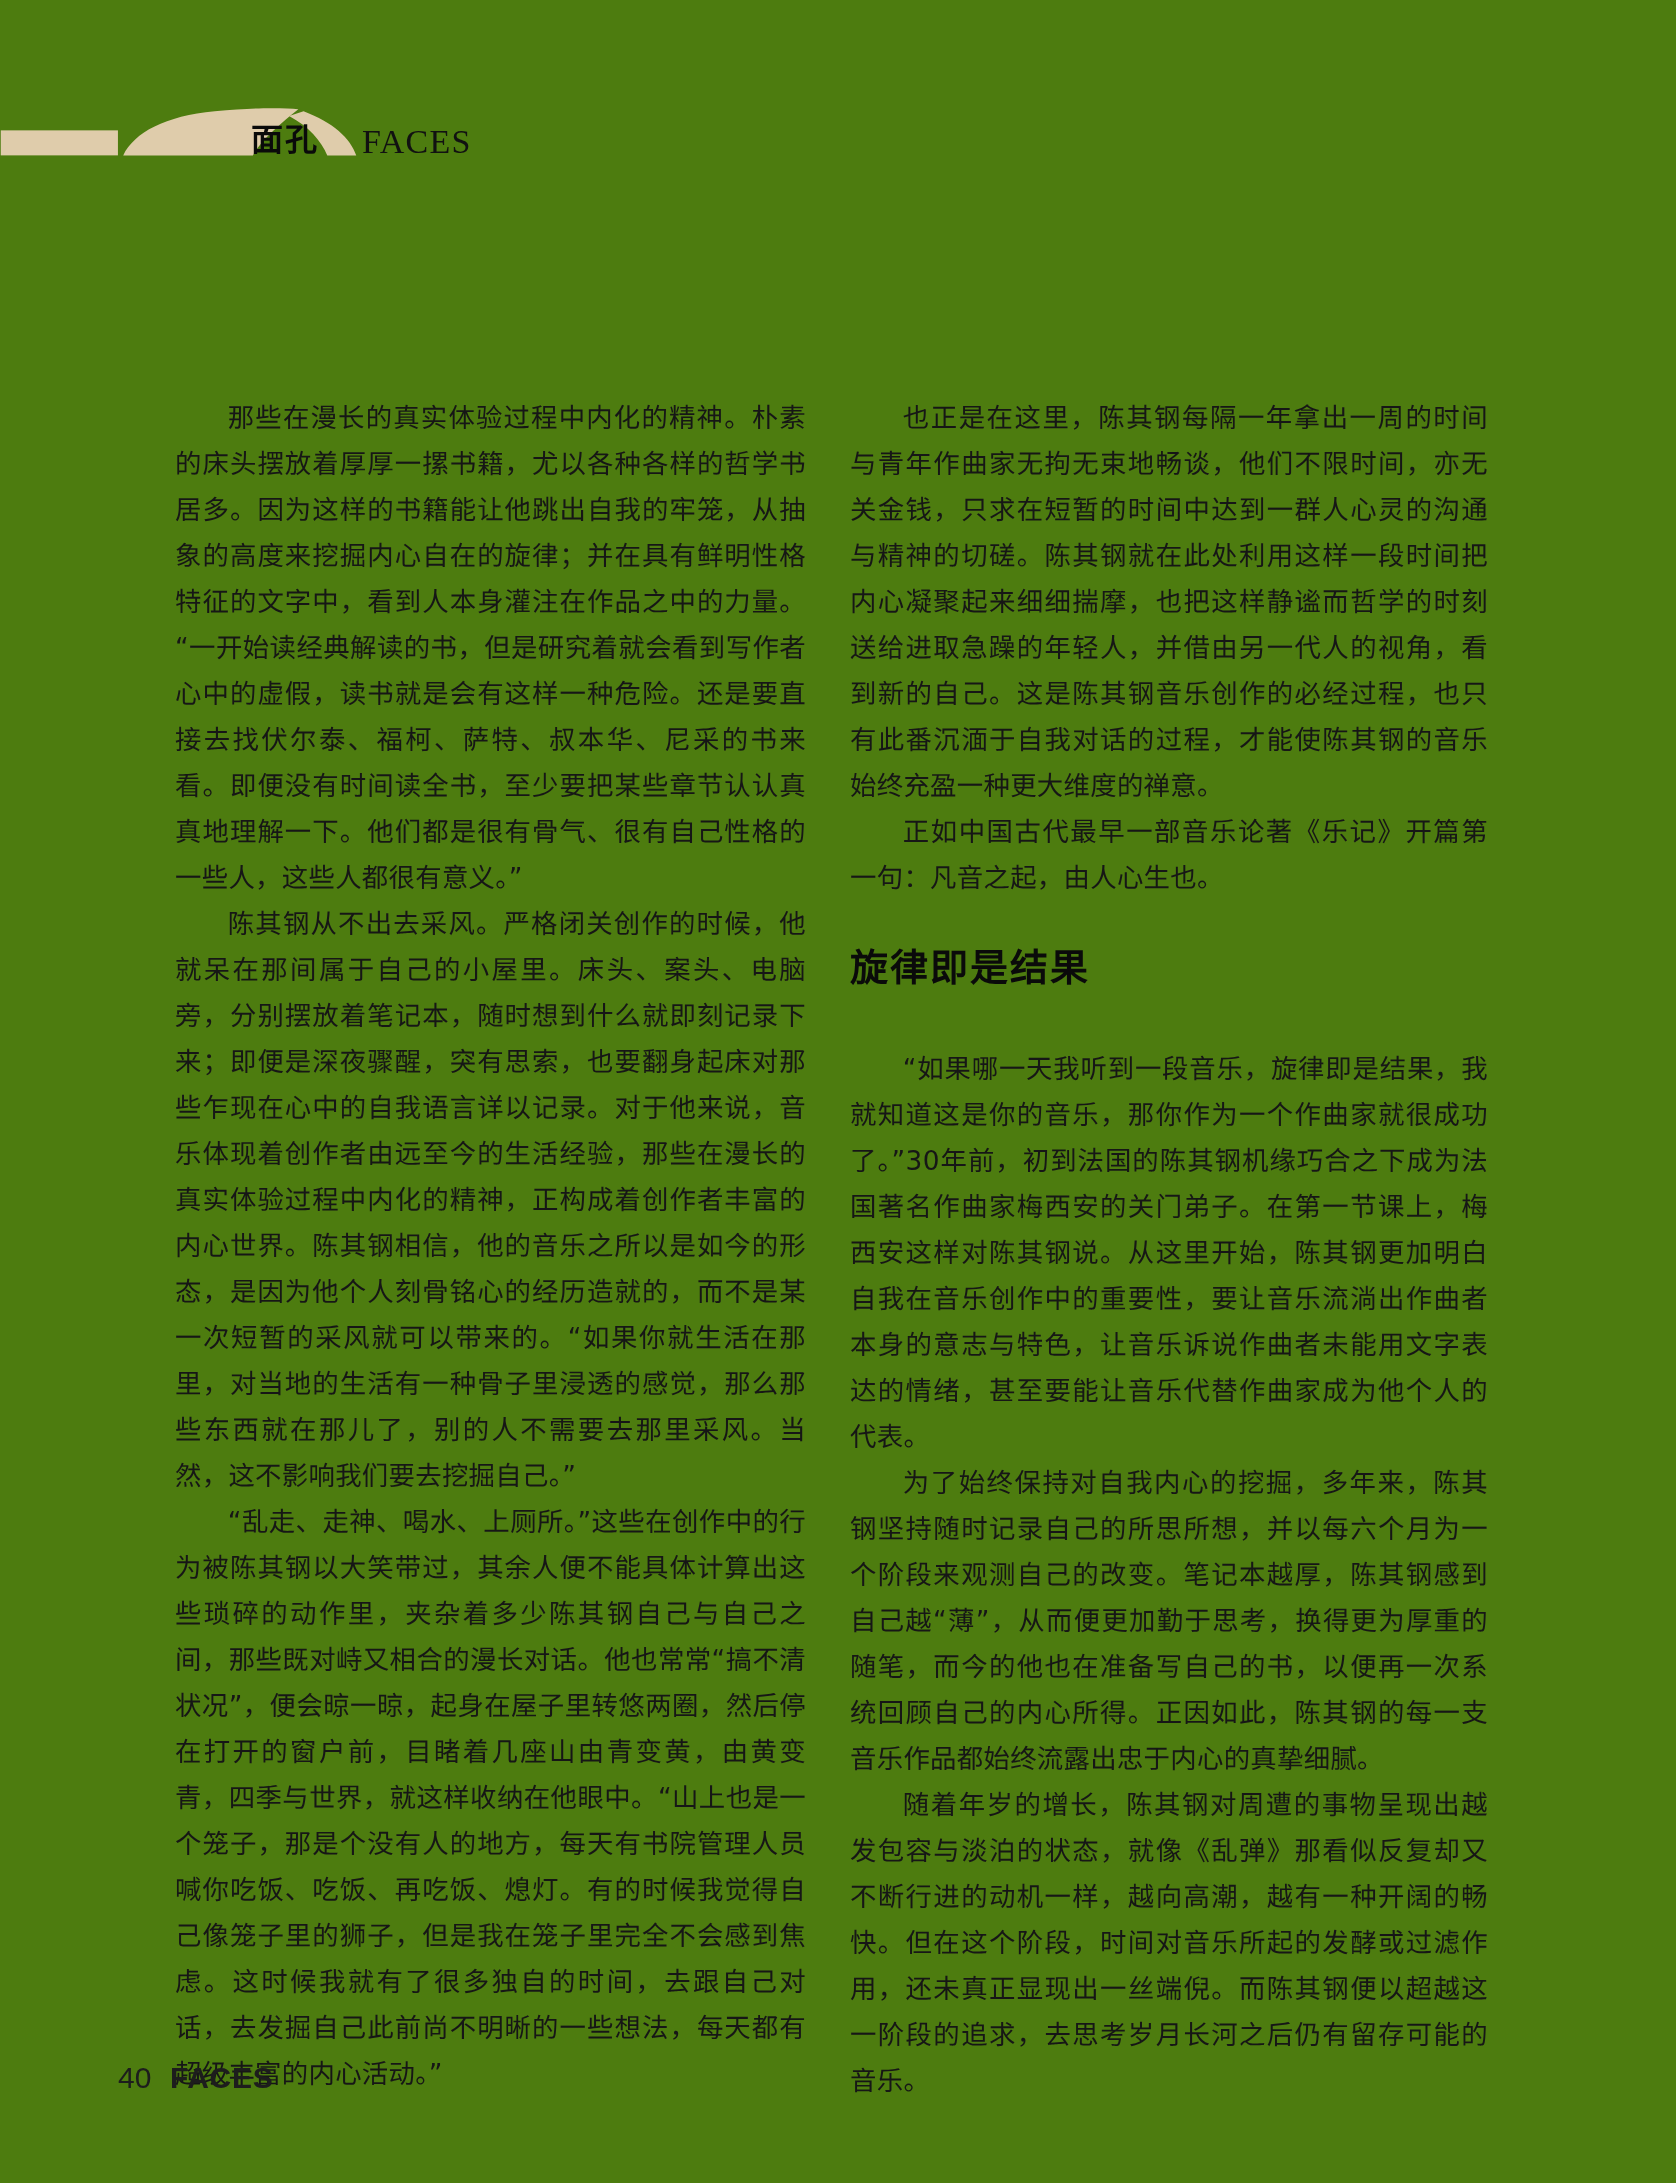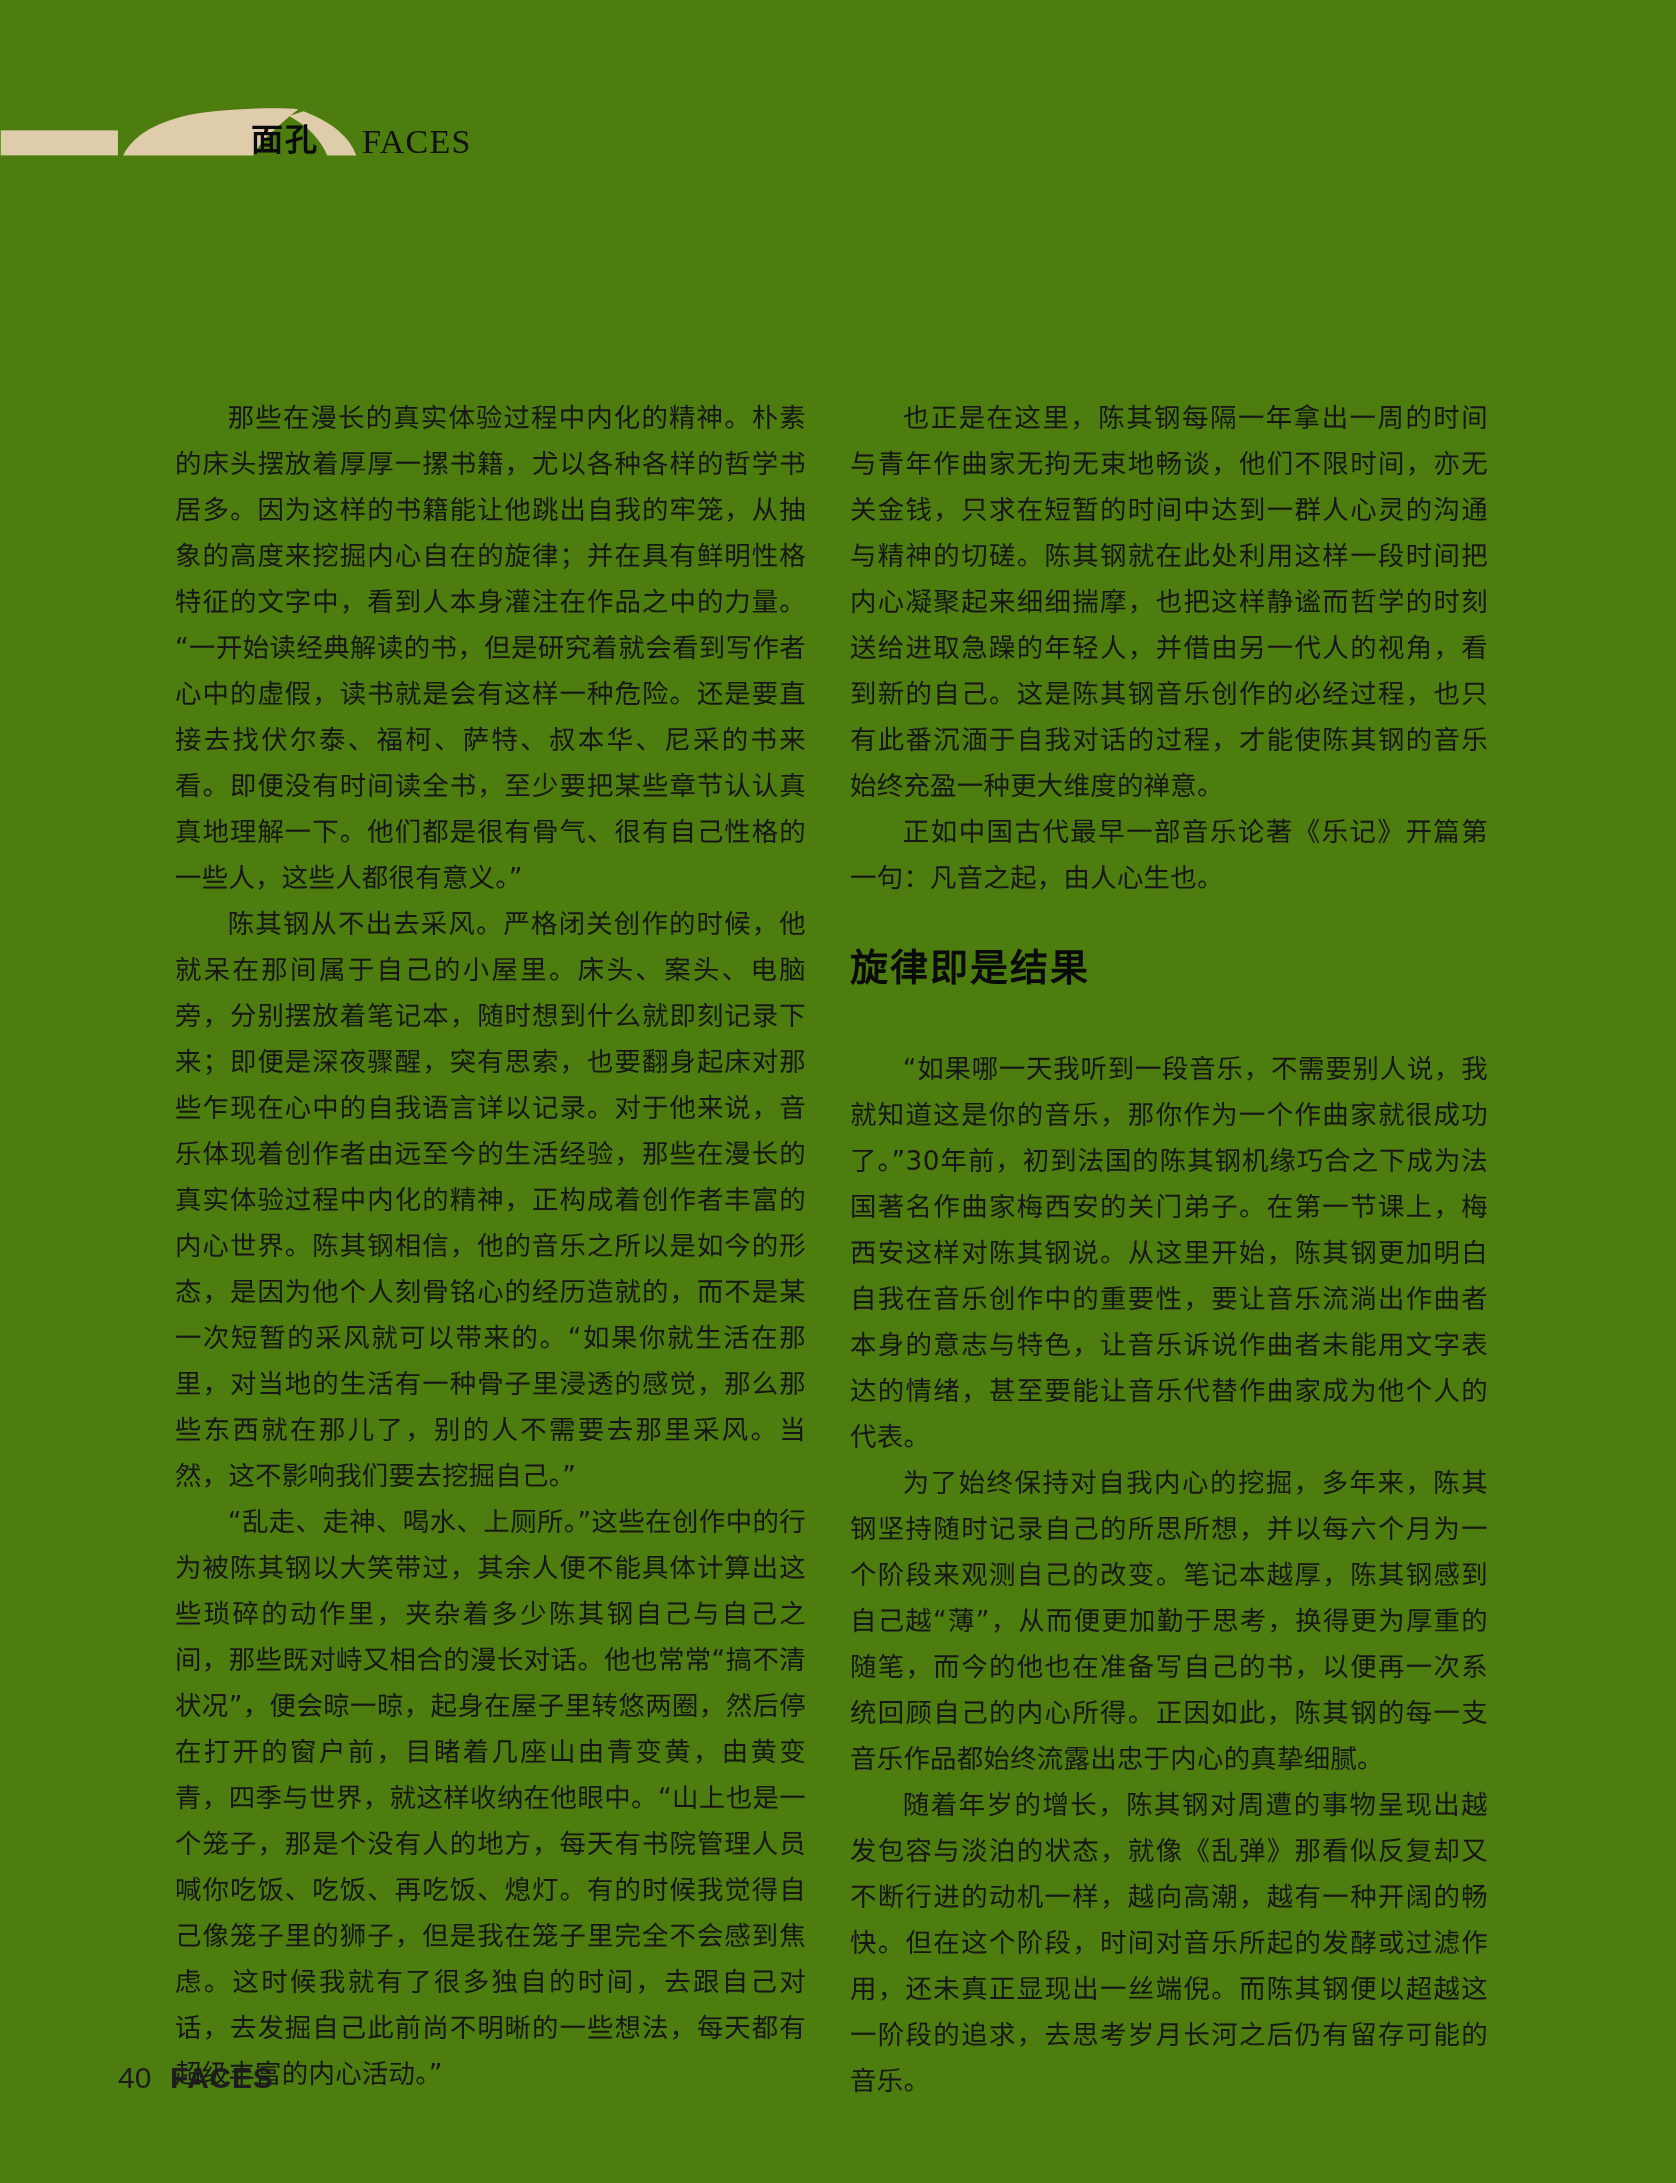--- a/index.html
+++ b/index.html
@@ -72,21 +72,21 @@
     <section class="col col-left">
       <p>那些在漫长的真实体验过程中内化的精神。朴素的床头摆放着厚厚一摞书籍，尤以各种各样的哲学书居多。因为这样的书籍能让他跳出自我的牢笼，从抽象的高度来挖掘内心自在的旋律；并在具有鲜明性格特征的文字中，看到人本身灌注在作品之中的力量。“一开始读经典解读的书，但是研究着就会看到写作者心中的虚假，读书就是会有这样一种危险。还是要直接去找伏尔泰、福柯、萨特、叔本华、尼采的书来看。即便没有时间读全书，至少要把某些章节认认真真地理解一下。他们都是很有骨气、很有自己性格的一些人，这些人都很有意义。”</p>
       <p>陈其钢从不出去采风。严格闭关创作的时候，他就呆在那间属于自己的小屋里。床头、案头、电脑旁，分别摆放着笔记本，随时想到什么就即刻记录下来；即便是深夜骤醒，突有思索，也要翻身起床对那些乍现在心中的自我语言详以记录。对于他来说，音乐体现着创作者由远至今的生活经验，那些在漫长的真实体验过程中内化的精神，正构成着创作者丰富的内心世界。陈其钢相信，他的音乐之所以是如今的形态，是因为他个人刻骨铭心的经历造就的，而不是某一次短暂的采风就可以带来的。“如果你就生活在那里，对当地的生活有一种骨子里浸透的感觉，那么那些东西就在那儿了，别的人不需要去那里采风。当然，这不影响我们要去挖掘自己。”</p>
       <p>“乱走、走神、喝水、上厕所。”这些在创作中的行为被陈其钢以大笑带过，其余人便不能具体计算出这些琐碎的动作里，夹杂着多少陈其钢自己与自己之间，那些既对峙又相合的漫长对话。他也常常“搞不清状况”，便会晾一晾，起身在屋子里转悠两圈，然后停在打开的窗户前，目睹着几座山由青变黄，由黄变青，四季与世界，就这样收纳在他眼中。“山上也是一个笼子，那是个没有人的地方，每天有书院管理人员喊你吃饭、吃饭、再吃饭、熄灯。有的时候我觉得自己像笼子里的狮子，但是我在笼子里完全不会感到焦虑。这时候我就有了很多独自的时间，去跟自己对话，去发掘自己此前尚不明晰的一些想法，每天都有超级丰富的内心活动。”</p>
     </section>
 
     <section class="col col-right">
       <p>也正是在这里，陈其钢每隔一年拿出一周的时间与青年作曲家无拘无束地畅谈，他们不限时间，亦无关金钱，只求在短暂的时间中达到一群人心灵的沟通与精神的切磋。陈其钢就在此处利用这样一段时间把内心凝聚起来细细揣摩，也把这样静谧而哲学的时刻送给进取急躁的年轻人，并借由另一代人的视角，看到新的自己。这是陈其钢音乐创作的必经过程，也只有此番沉湎于自我对话的过程，才能使陈其钢的音乐始终充盈一种更大维度的禅意。</p>
       <p>正如中国古代最早一部音乐论著《乐记》开篇第一句：凡音之起，由人心生也。</p>
       <h2 class="section-heading">旋律即是结果</h2>
-      <p>“如果哪一天我听到一段音乐，不需要别人说，我就知道这是你的音乐，那你作为一个作曲家就很成功了。”30年前，初到法国的陈其钢机缘巧合之下成为法国著名作曲家梅西安的关门弟子。在第一节课上，梅西安这样对陈其钢说。从这里开始，陈其钢更加明白自我在音乐创作中的重要性，要让音乐流淌出作曲者本身的意志与特色，让音乐诉说作曲者未能用文字表达的情绪，甚至要能让音乐代替作曲家成为他个人的代表。</p>
+      <p>“如果哪一天我听到一段音乐，旋律即是结果，我就知道这是你的音乐，那你作为一个作曲家就很成功了。”30年前，初到法国的陈其钢机缘巧合之下成为法国著名作曲家梅西安的关门弟子。在第一节课上，梅西安这样对陈其钢说。从这里开始，陈其钢更加明白自我在音乐创作中的重要性，要让音乐流淌出作曲者本身的意志与特色，让音乐诉说作曲者未能用文字表达的情绪，甚至要能让音乐代替作曲家成为他个人的代表。</p>
       <p>为了始终保持对自我内心的挖掘，多年来，陈其钢坚持随时记录自己的所思所想，并以每六个月为一个阶段来观测自己的改变。笔记本越厚，陈其钢感到自己越“薄”，从而便更加勤于思考，换得更为厚重的随笔，而今的他也在准备写自己的书，以便再一次系统回顾自己的内心所得。正因如此，陈其钢的每一支音乐作品都始终流露出忠于内心的真挚细腻。</p>
       <p>随着年岁的增长，陈其钢对周遭的事物呈现出越发包容与淡泊的状态，就像《乱弹》那看似反复却又不断行进的动机一样，越向高潮，越有一种开阔的畅快。但在这个阶段，时间对音乐所起的发酵或过滤作用，还未真正显现出一丝端倪。而陈其钢便以超越这一阶段的追求，去思考岁月长河之后仍有留存可能的音乐。</p>
     </section>
   </main>
 
   <footer class="page-footer">
     <span class="pagenum">40</span>
     <span class="brand">FACES</span>
   </footer>
 

